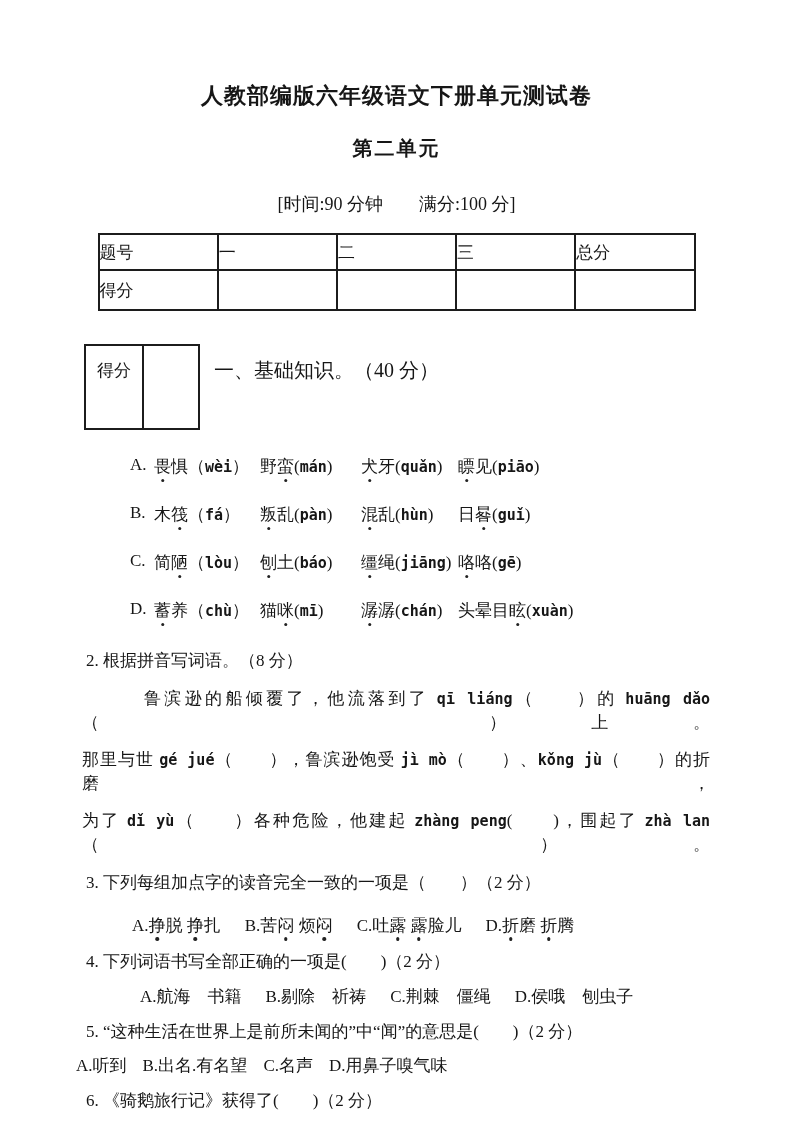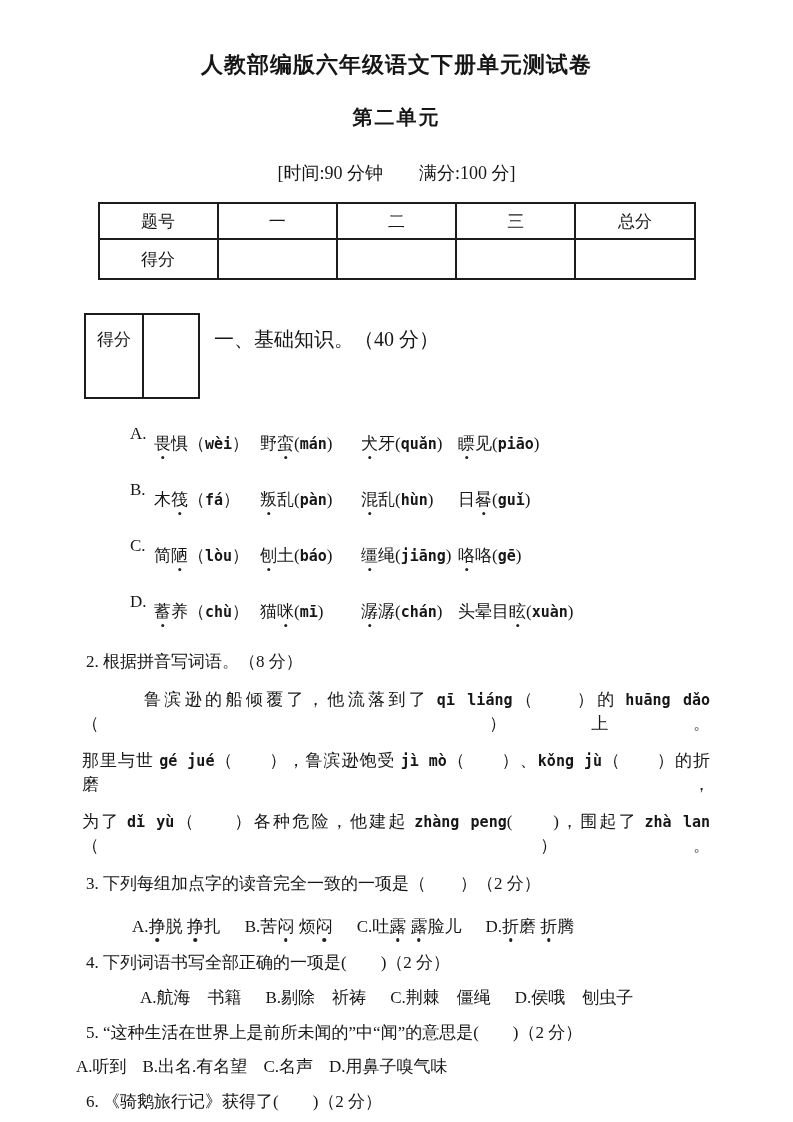--- a/index.html
+++ b/index.html
@@ -3,49 +3,49 @@
 <meta charset="utf-8">
 <style>
   * { box-sizing: border-box; }
   html,body { margin:0; padding:0; }
   body {
     width:793px; height:1122px; background:#ffffff; color:#161616;
     font-family:"Liberation Serif","DejaVu Serif",serif;
   }
   .sheet { position:relative; width:793px; height:1122px; overflow:hidden; background:#fff; }
 
-  .title { padding-top:50px; text-align:center; font-size:22px; font-weight:700; letter-spacing:1px; }
+  .title { padding-top:81px; text-align:center; font-size:22px; font-weight:700; letter-spacing:1px; }
   .subtitle { margin-top:24px; text-align:center; font-size:20px; font-weight:700; letter-spacing:2px; }
   .meta { margin-top:30px; text-align:center; font-size:18px; }
 
   table.score-table {
     width:598px; margin:17px auto 0; border-collapse:collapse; table-layout:fixed;
     font-size:17px; font-weight:400;
   }
-  .score-table th, .score-table td { border:2px solid #1c1c1c; text-align:center; font-weight:400; padding:0; }
+  .score-table th, .score-table td { border:2px solid #1c1c1c; text-align:left; font-weight:400; padding:0; }
   .score-table th { height:36px; vertical-align:middle; }
   .score-table td { height:40px; vertical-align:middle; }
 
   .section-row { display:flex; align-items:flex-start; margin:33px 0 0 84px; }
   .score-box { display:flex; width:116px; height:86px; border:2px solid #1c1c1c; flex:none; background:#fff; }
   .score-box .sb-label { width:58px; border-right:2px solid #1c1c1c; text-align:center; padding-top:13px; font-size:17px; }
   .score-box .sb-blank { flex:1; }
   .sec-heading { margin:13px 0 0 14px; font-size:20px; font-weight:400; }
 
   .stem { margin-left:86px; margin-right:70px; font-size:17px; line-height:1.25; white-space:nowrap; }
   .m-q1 { margin-top:20px; }
   .m-q2 { margin-top:28px; }
   .m-q3 { margin-top:15px; }
   .m-q4 { margin-top:14px; }
   .m-q5 { margin-top:13px; }
   .m-q6 { margin-top:13px; }
 
   .opt-row { display:flex; margin:25px 0 0 130px; font-size:17px; white-space:nowrap; }
   .opt-row .lbl { width:24px; flex:none; }
-  .opt-row .it { flex:none;margin-top:8px; }
+  .opt-row .it { flex:none; }
   .opt-row .it:nth-of-type(2) { width:106px; }
   .opt-row .it:nth-of-type(3) { width:101px; }
   .opt-row .it:nth-of-type(4) { width:97px; }
 
   .para {
     width:628px; margin-left:82px; margin-top:13px; font-size:17px; line-height:24px;
     text-align:justify; text-align-last:justify;
   }
   .para.first { margin-top:16px; text-indent:62px; }
 

